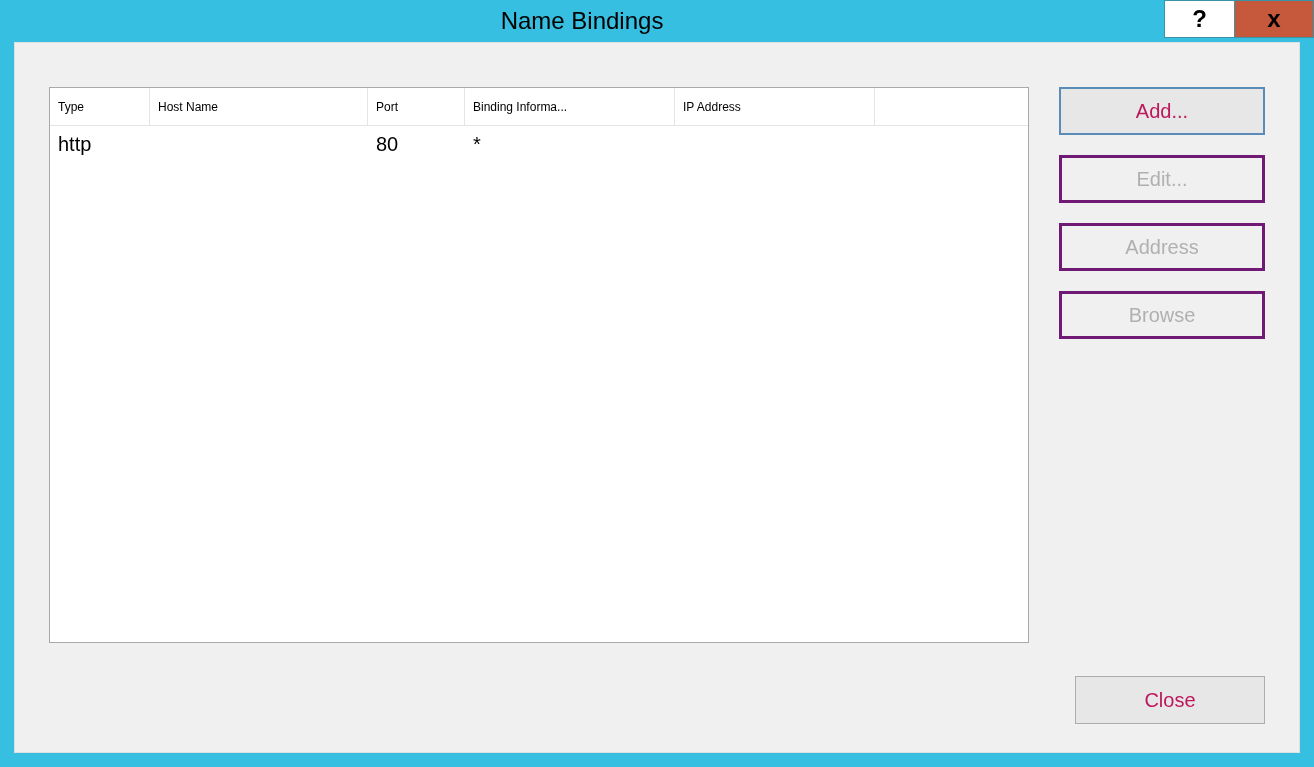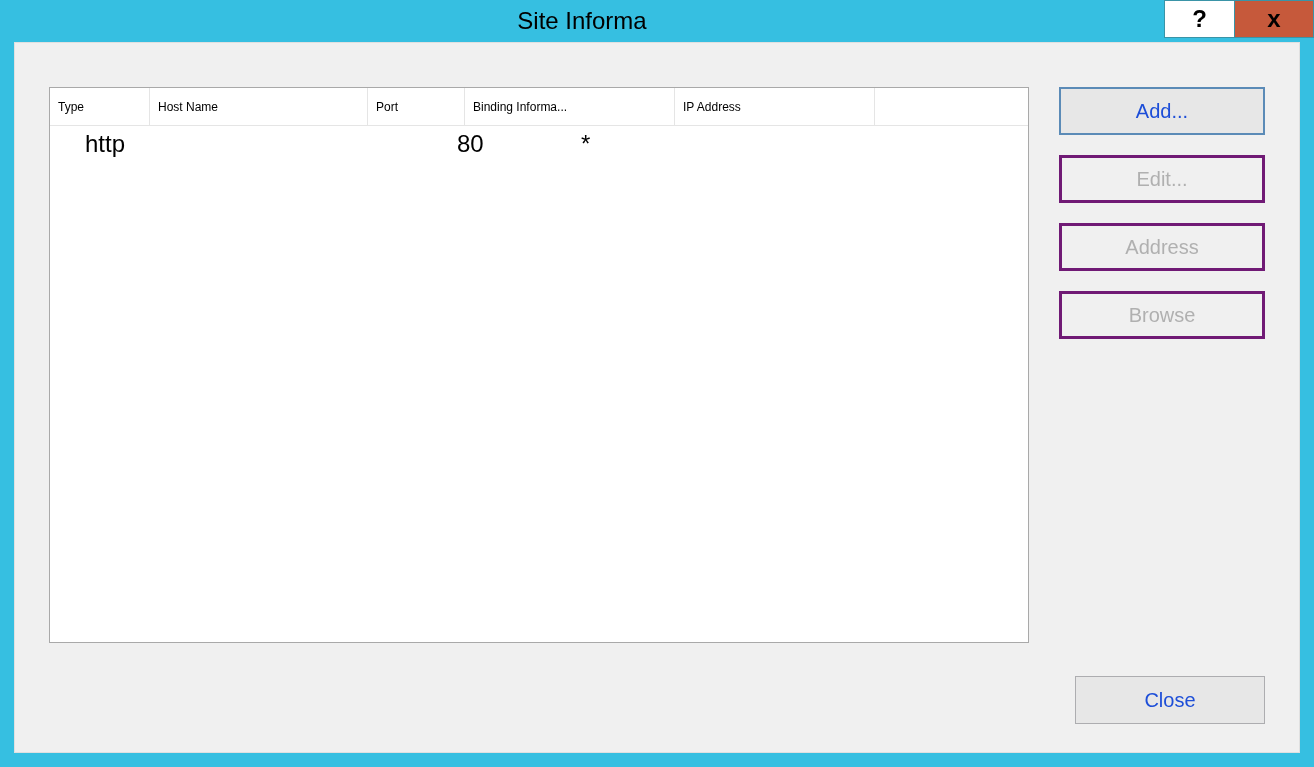--- a/index.html
+++ b/index.html
@@ -92,22 +92,21 @@
     display: flex;
     align-items: center;
     white-space: nowrap;
     overflow: hidden;
   }
   .grid-row {
     height: 36px;
   }
   .grid-row .col {
     padding: 2px 8px;
-    font-size: 24px;
-    margin-left: 27px;
+    font-size: 20px;
   }
   .col.c-type { width: 100px; }
   .col.c-host { width: 218px; }
   .col.c-port { width: 97px; }
   .col.c-ip   { width: 200px; }
   .col.c-info { width: 210px; }
   .sidebar {
     width: 206px;
     display: flex;
     flex-direction: column;
@@ -115,21 +114,21 @@
     position: relative;
   }
   .btn {
     height: 48px;
     border: 1px solid #b5b8bd;
     background: #e7e7e7;
     font-size: 20px;
     display:flex;
     align-items:center;
     justify-content:center;
-    color: #1d4ed8;
+    color: #be185d;
     cursor: default;
   }
   .btn.focused {
     border: 2px solid #5b8bb7;
     background: #e7e7e7;
   }
   .btn.disabled {
     background: #f0f0f0;
     color: #b0b0b0;
     border: 3px solid #701a75;
@@ -141,21 +140,21 @@
     right: 0;
     background: #e7e7e7;
     border: 1px solid #adadb0;
   }
 </style>
 </head>
 <body>
 
 <div class="window">
   <div class="titlebar">
-    <div class="title">Site Informa</div>
+    <div class="title">Name Bindings</div>
     <div class="controls">
       <div class="tb-btn help">
         <span>?</span>
       </div>
       <div class="tb-btn close">
         <span>x</span>
       </div>
     </div>
   </div>
 

